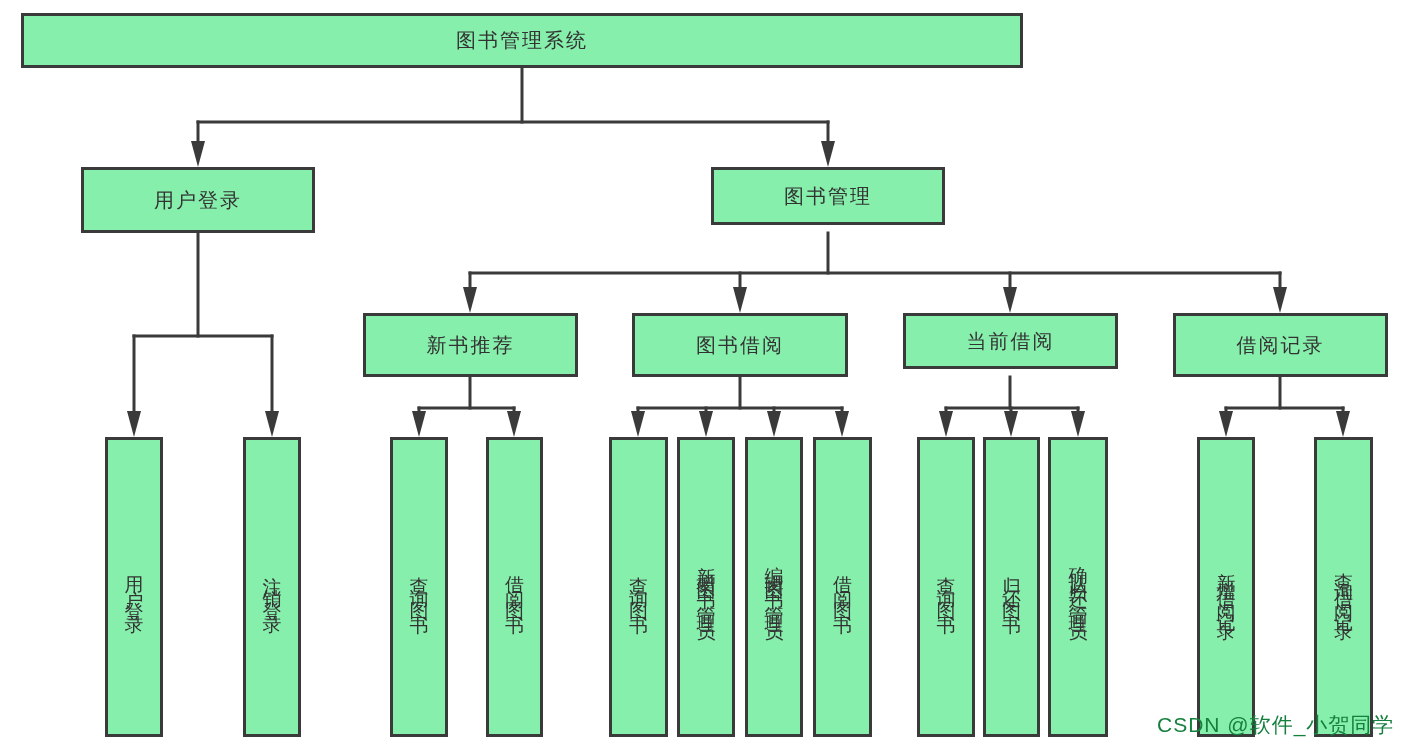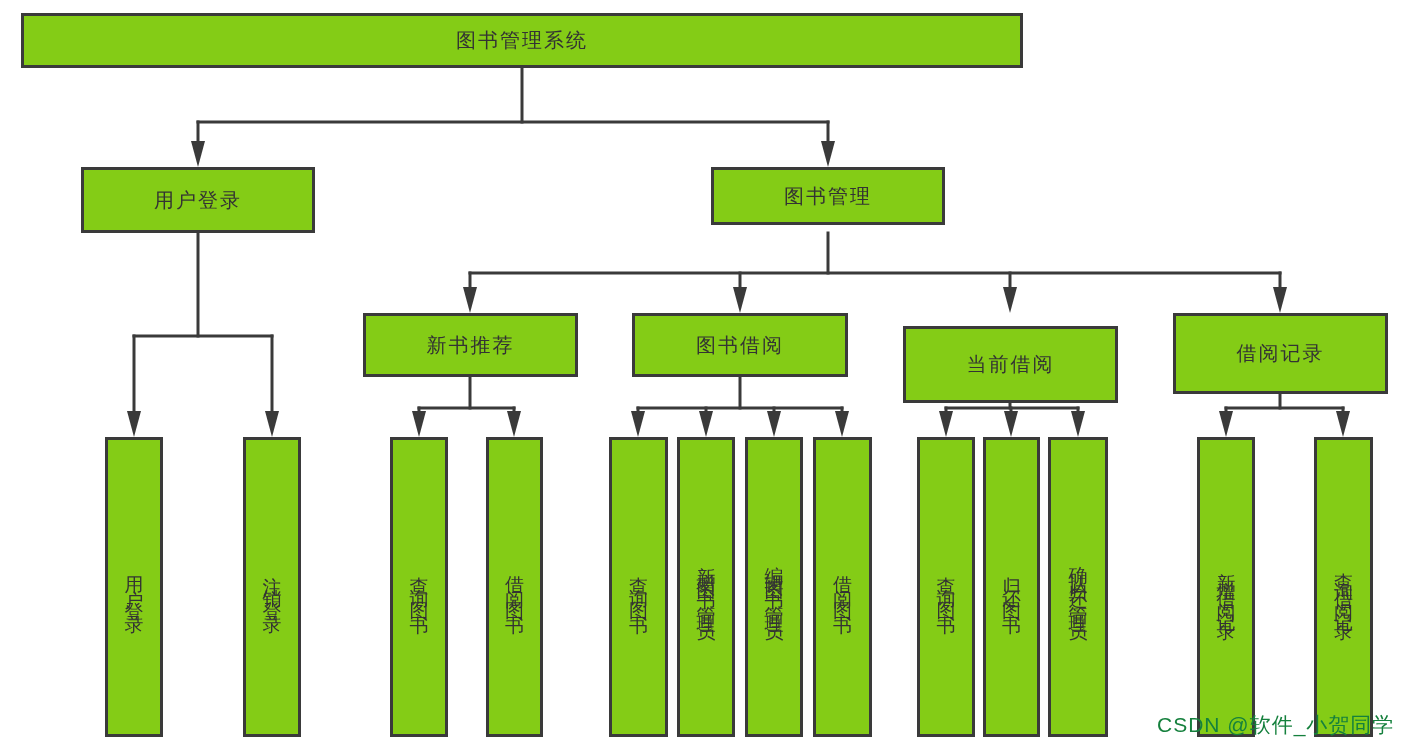--- a/index.html
+++ b/index.html
@@ -19,21 +19,21 @@
   }
   svg.wires line {
     stroke: #3a3a3a;
     stroke-width: 3;
     stroke-linecap: square;
   }
   svg.wires polygon { fill: #3a3a3a; }
   .node {
     position: absolute;
     box-sizing: border-box;
-    background: #84cc16;
+    background: #86efac;
     border: 3px solid #3a3a3a;
     display: flex;
     align-items: center;
     justify-content: center;
     color: #333333;
   }
   .node .lbl {
     font-size: 20px;
     letter-spacing: 2px;
     white-space: nowrap;
@@ -128,24 +128,24 @@
   <div class="node" style="left:711px; top:167px; width:234px; height:58px;">
     <span class="lbl">图书管理</span>
   </div>
 
   <div class="node" style="left:363px; top:313px; width:215px; height:64px;justify-content:center;">
     <span class="lbl">新书推荐</span>
   </div>
   <div class="node" style="left:632px; top:313px; width:216px; height:64px;text-align:center;">
     <span class="lbl">图书借阅</span>
   </div>
-  <div class="node" style="left:903px; top:313px; width:215px; height:77px;margin-top:13px;">
+  <div class="node" style="left:903px; top:313px; width:215px; height:56px;">
     <span class="lbl">当前借阅</span>
   </div>
-  <div class="node" style="left:1173px; top:313px; width:215px; height:81px;">
+  <div class="node" style="left:1173px; top:313px; width:215px; height:64px;">
     <span class="lbl">借阅记录</span>
   </div>
 
   <div class="node v" style="left:105px; top:437px; width:58px; height:300px;">
     <span class="lbl">用户登录</span>
   </div>
   <div class="node v" style="left:243px; top:437px; width:58px; height:300px;">
     <span class="lbl">注销登录</span>
   </div>
 

